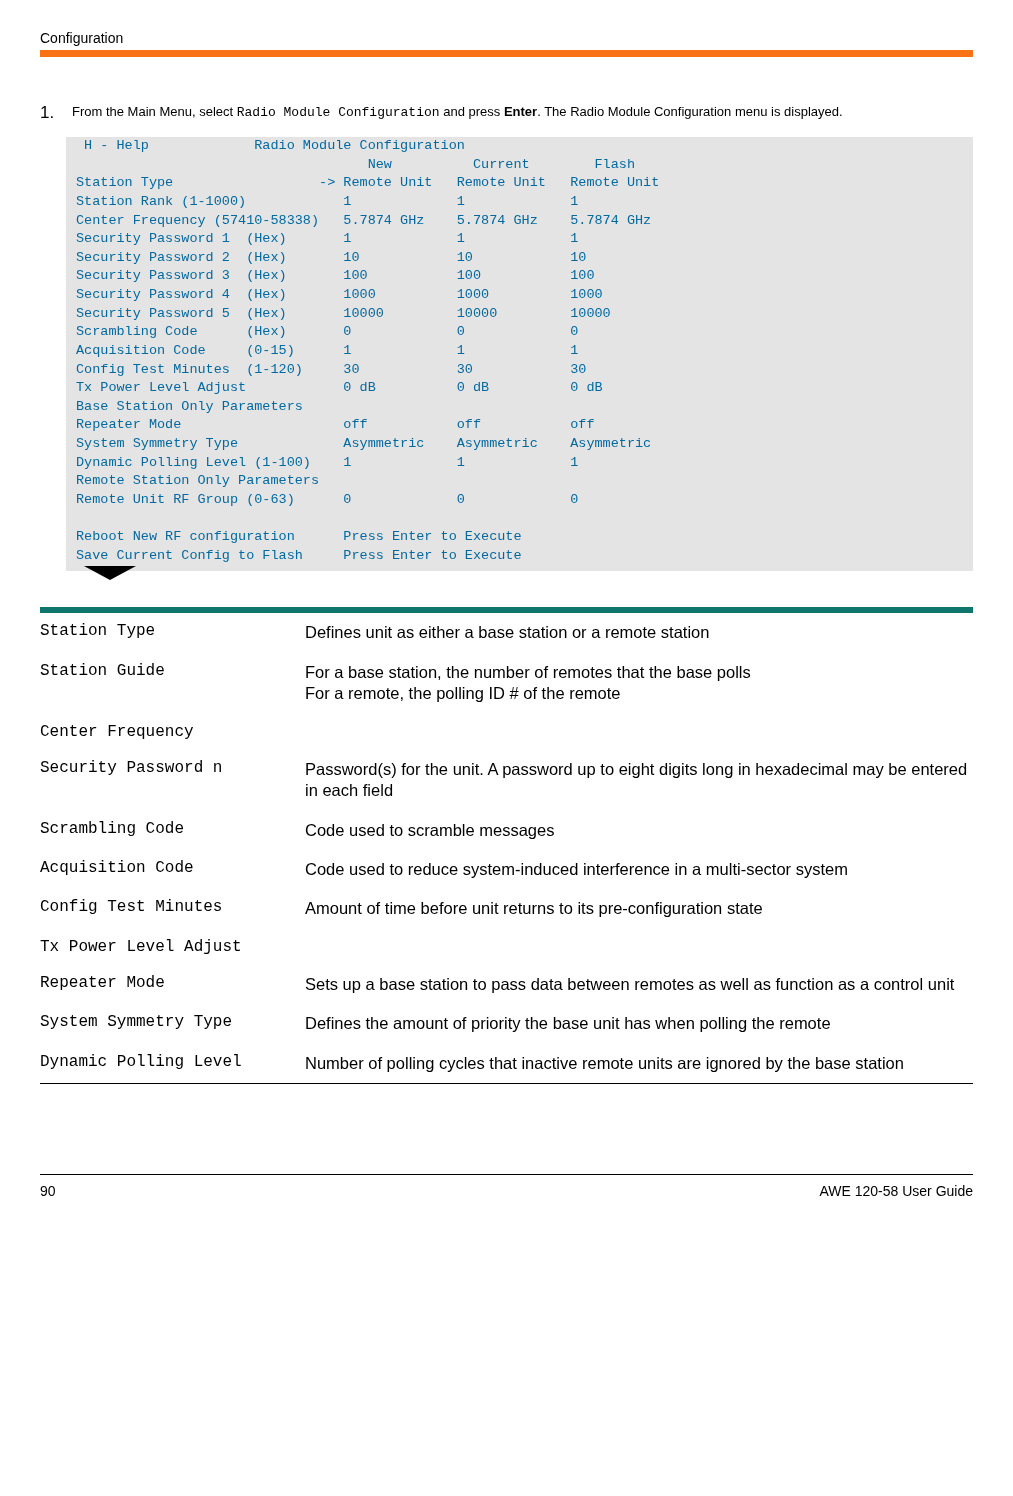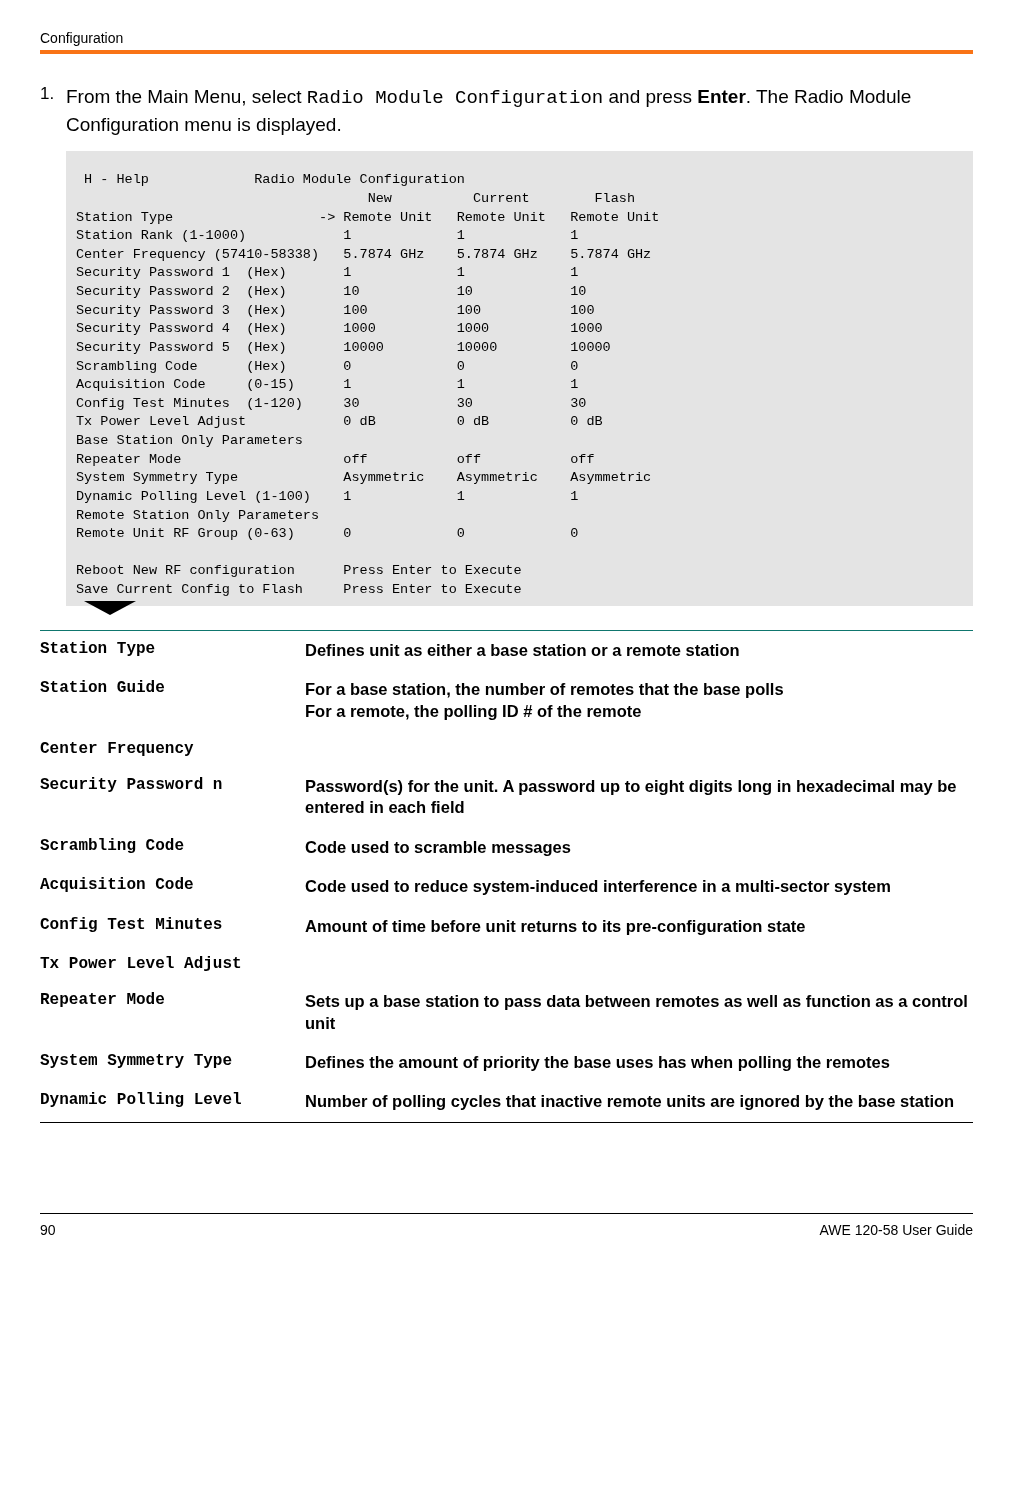--- a/index.html
+++ b/index.html
@@ -8,68 +8,68 @@
   padding: 30px 40px 20px 40px;
   font-size: 15px;
   color: #000;
   background: #fff;
   width: 1013px;
   box-sizing: border-box;
 }
 .header {
   font-size: 14px;
   padding-bottom: 4px;
-  border-bottom: 4px solid #f97316;
-  margin-bottom: 30px;
+  border-bottom: 7px solid #f97316;
+  margin-bottom: 46px;
 }
 .step {
   display: flex;
   margin-bottom: 14px;
 }
 .step-num {
   width: 26px;
   flex-shrink: 0;
   font-size: 17px;
 }
 .step-text {
-  font-size: 19px;
+  font-size: 13px;
   line-height: 1.35;
+  margin-left: 6px;
 }
 .mono-inline {
   font-family: "Courier New", Courier, monospace;
 }
 .bold { font-weight: bold; }
 .terminal-wrap {
   margin-left: 26px;
   position: relative;
 }
 .terminal {
   background: #e4e4e4;
   font-family: "Courier New", Courier, monospace;
   font-size: 13.5px;
   line-height: 1.38;
-  padding: 20px 10px 6px 10px;
+  padding: 0 10px 6px 10px;
   white-space: pre;
-  color: #000000;
+  color: #0369a1;
 }
 .arrow-marker {
   position: absolute;
   left: 18px;
   top: 100%;
   width: 0; height: 0;
   border-left: 26px solid transparent;
   border-right: 26px solid transparent;
   border-top: 14px solid #000;
   margin-top: -5px;
 }
 .defs {
-  margin-top: 24px;
-  border-top: 1px solid #0f766e;
+  margin-top: 36px;
+  border-top: 6px solid #0f766e;
   border-bottom: 1px solid #000;
-  font-weight: bold;
 }
 .def-row {
   display: flex;
   padding: 9px 0;
 }
 .def-term {
   width: 255px;
   flex-shrink: 0;
   font-family: "Courier New", Courier, monospace;
   font-size: 16px;
@@ -157,21 +157,21 @@
   </div>
   <div class="def-row">
     <div class="def-term">Tx Power Level Adjust</div>
   </div>
   <div class="def-row">
     <div class="def-term">Repeater Mode</div>
     <div class="def-desc">Sets up a base station to pass data between remotes as well as function as a control unit</div>
   </div>
   <div class="def-row">
     <div class="def-term">System Symmetry Type</div>
-    <div class="def-desc">Defines the amount of priority the base uses has when polling the remotes</div>
+    <div class="def-desc">Defines the amount of priority the base unit has when polling the remote</div>
   </div>
   <div class="def-row">
     <div class="def-term">Dynamic Polling Level</div>
     <div class="def-desc">Number of polling cycles that inactive remote units are ignored by the base station</div>
   </div>
 </div>
 
 <div class="footer">
   <span>90</span>
   <span>AWE 120-58 User Guide</span>

